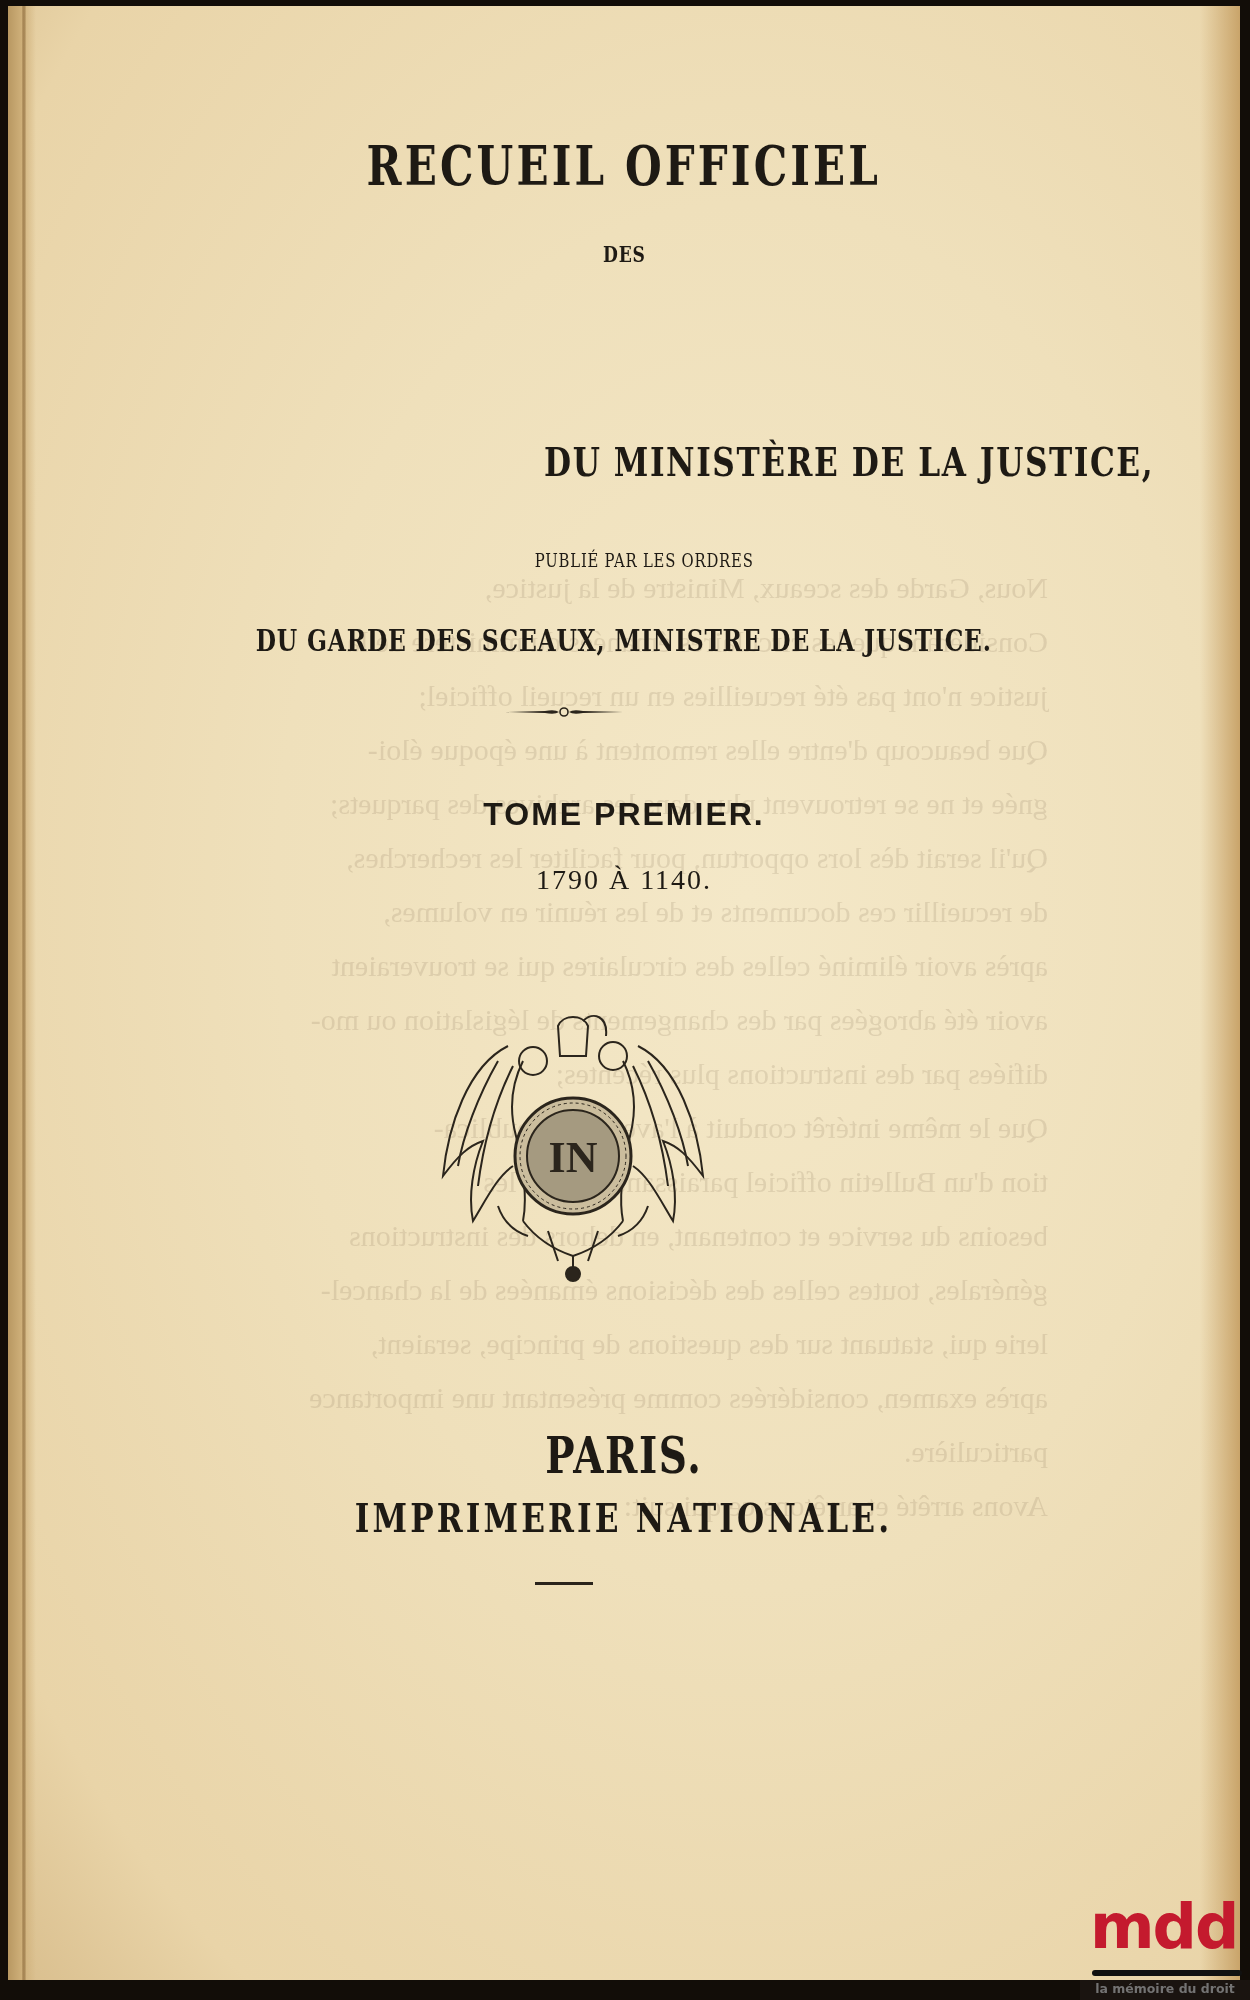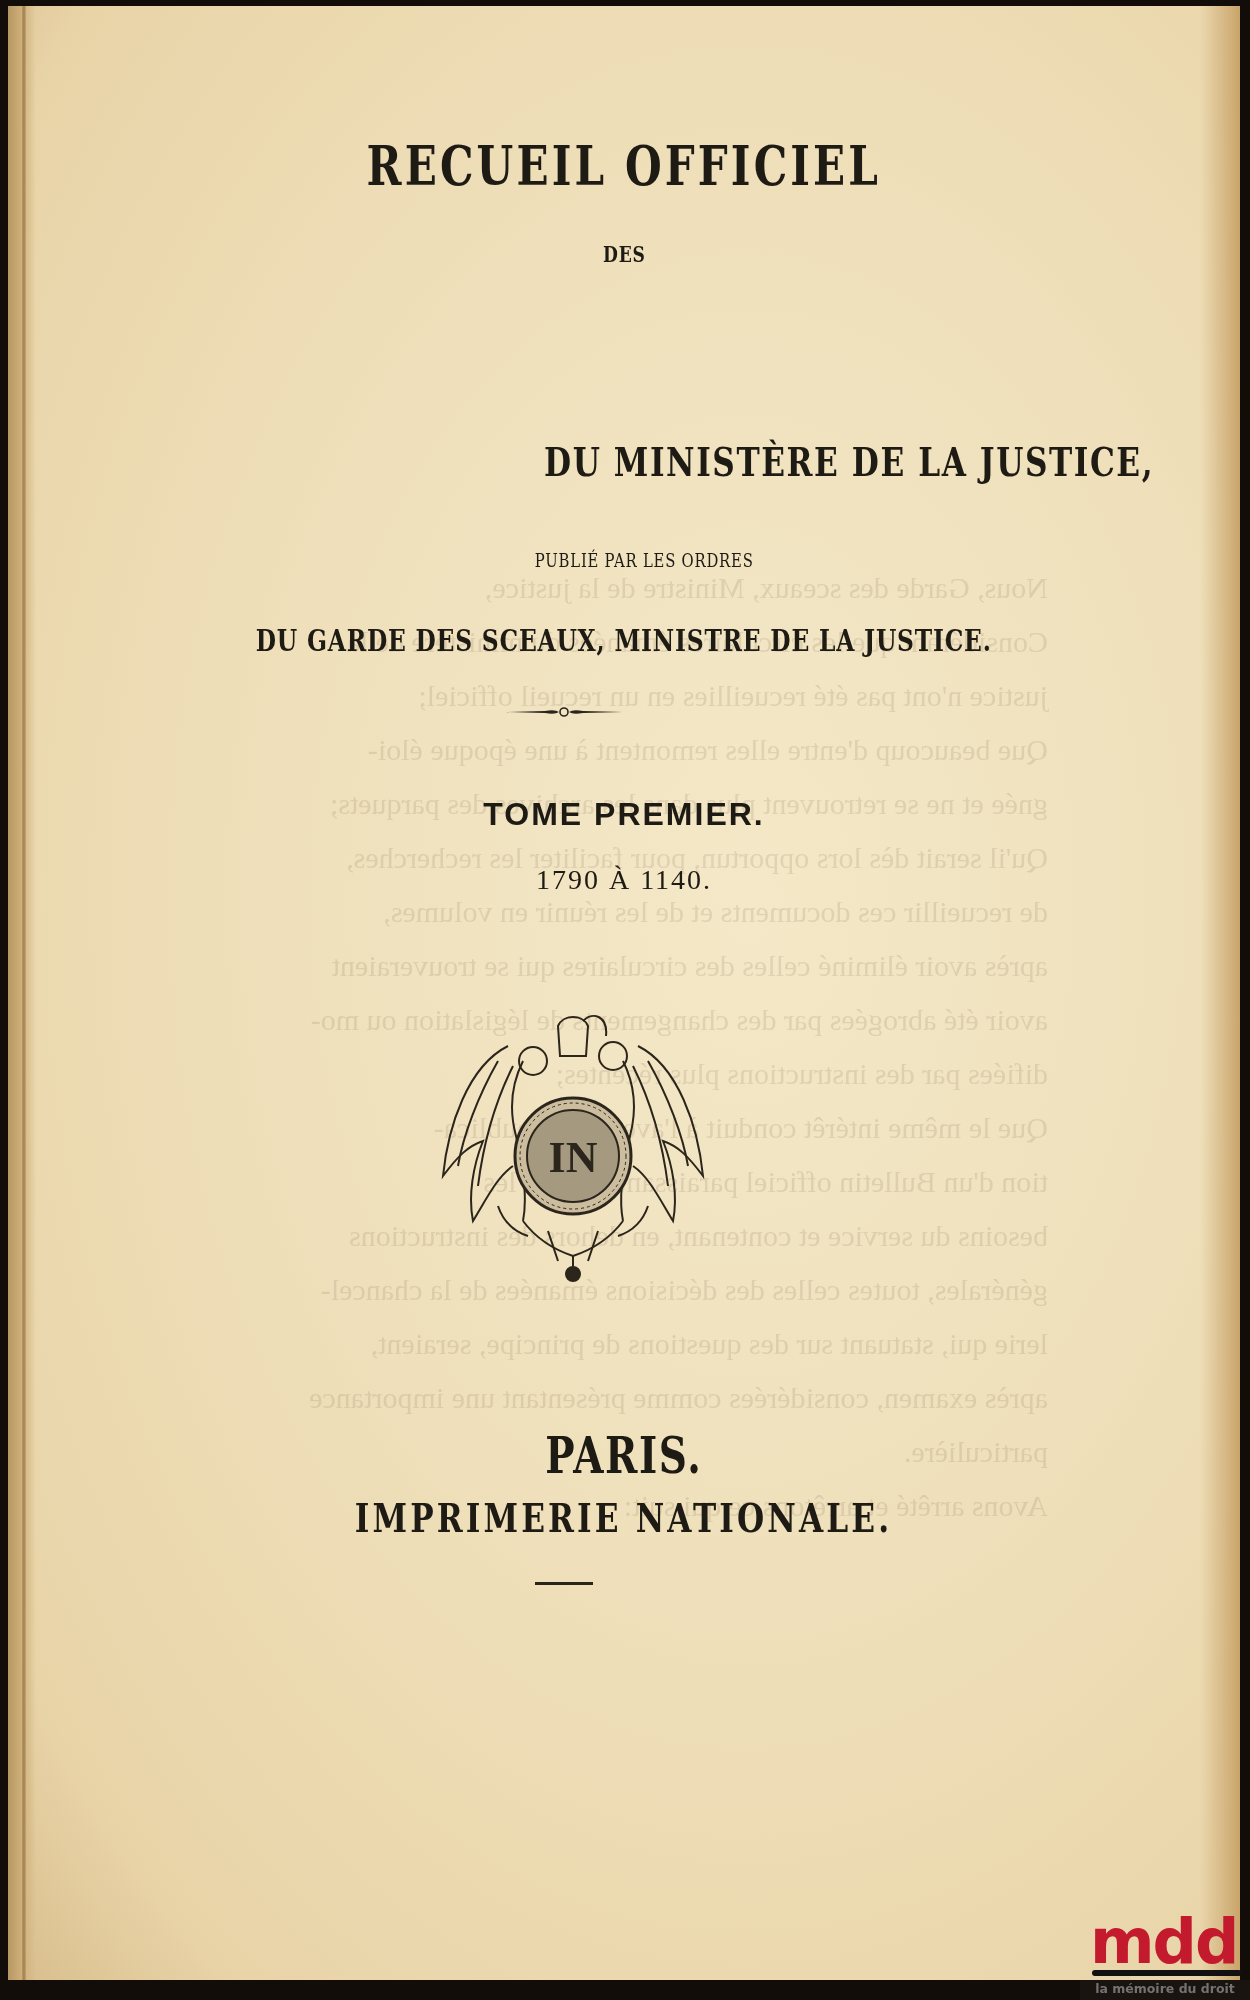--- a/index.html
+++ b/index.html
@@ -58,21 +58,21 @@
   }
   .vignette {
     position: absolute; left: 420px; top: 1000px; width: 290px; height: 285px;
   }
   .logo {
     position: absolute; right: 0; bottom: 0; width: 170px; height: 110px;
   }
   .logo-text {
     position: absolute; left: 10px; top: 2px;
     font-family: "DejaVu Sans", sans-serif; font-weight: bold; font-size: 62px;
-    color: #c41a2e; letter-spacing: -2px; line-height: 70px; margin-top: 15px;
+    color: #c41a2e; letter-spacing: -2px; line-height: 70px;
   }
   .logo-bar {
     position: absolute; left: 12px; top: 80px; width: 150px; height: 6px;
     background: #111; border-radius: 3px;
   }
   .logo-tag {
     position: absolute; left: 0; top: 90px; width: 170px; height: 20px;
     background: #1a1410; color: #737373;
     font-family: "DejaVu Sans", sans-serif; font-size: 12.5px; font-weight: bold;
     text-align: center; line-height: 18px;

